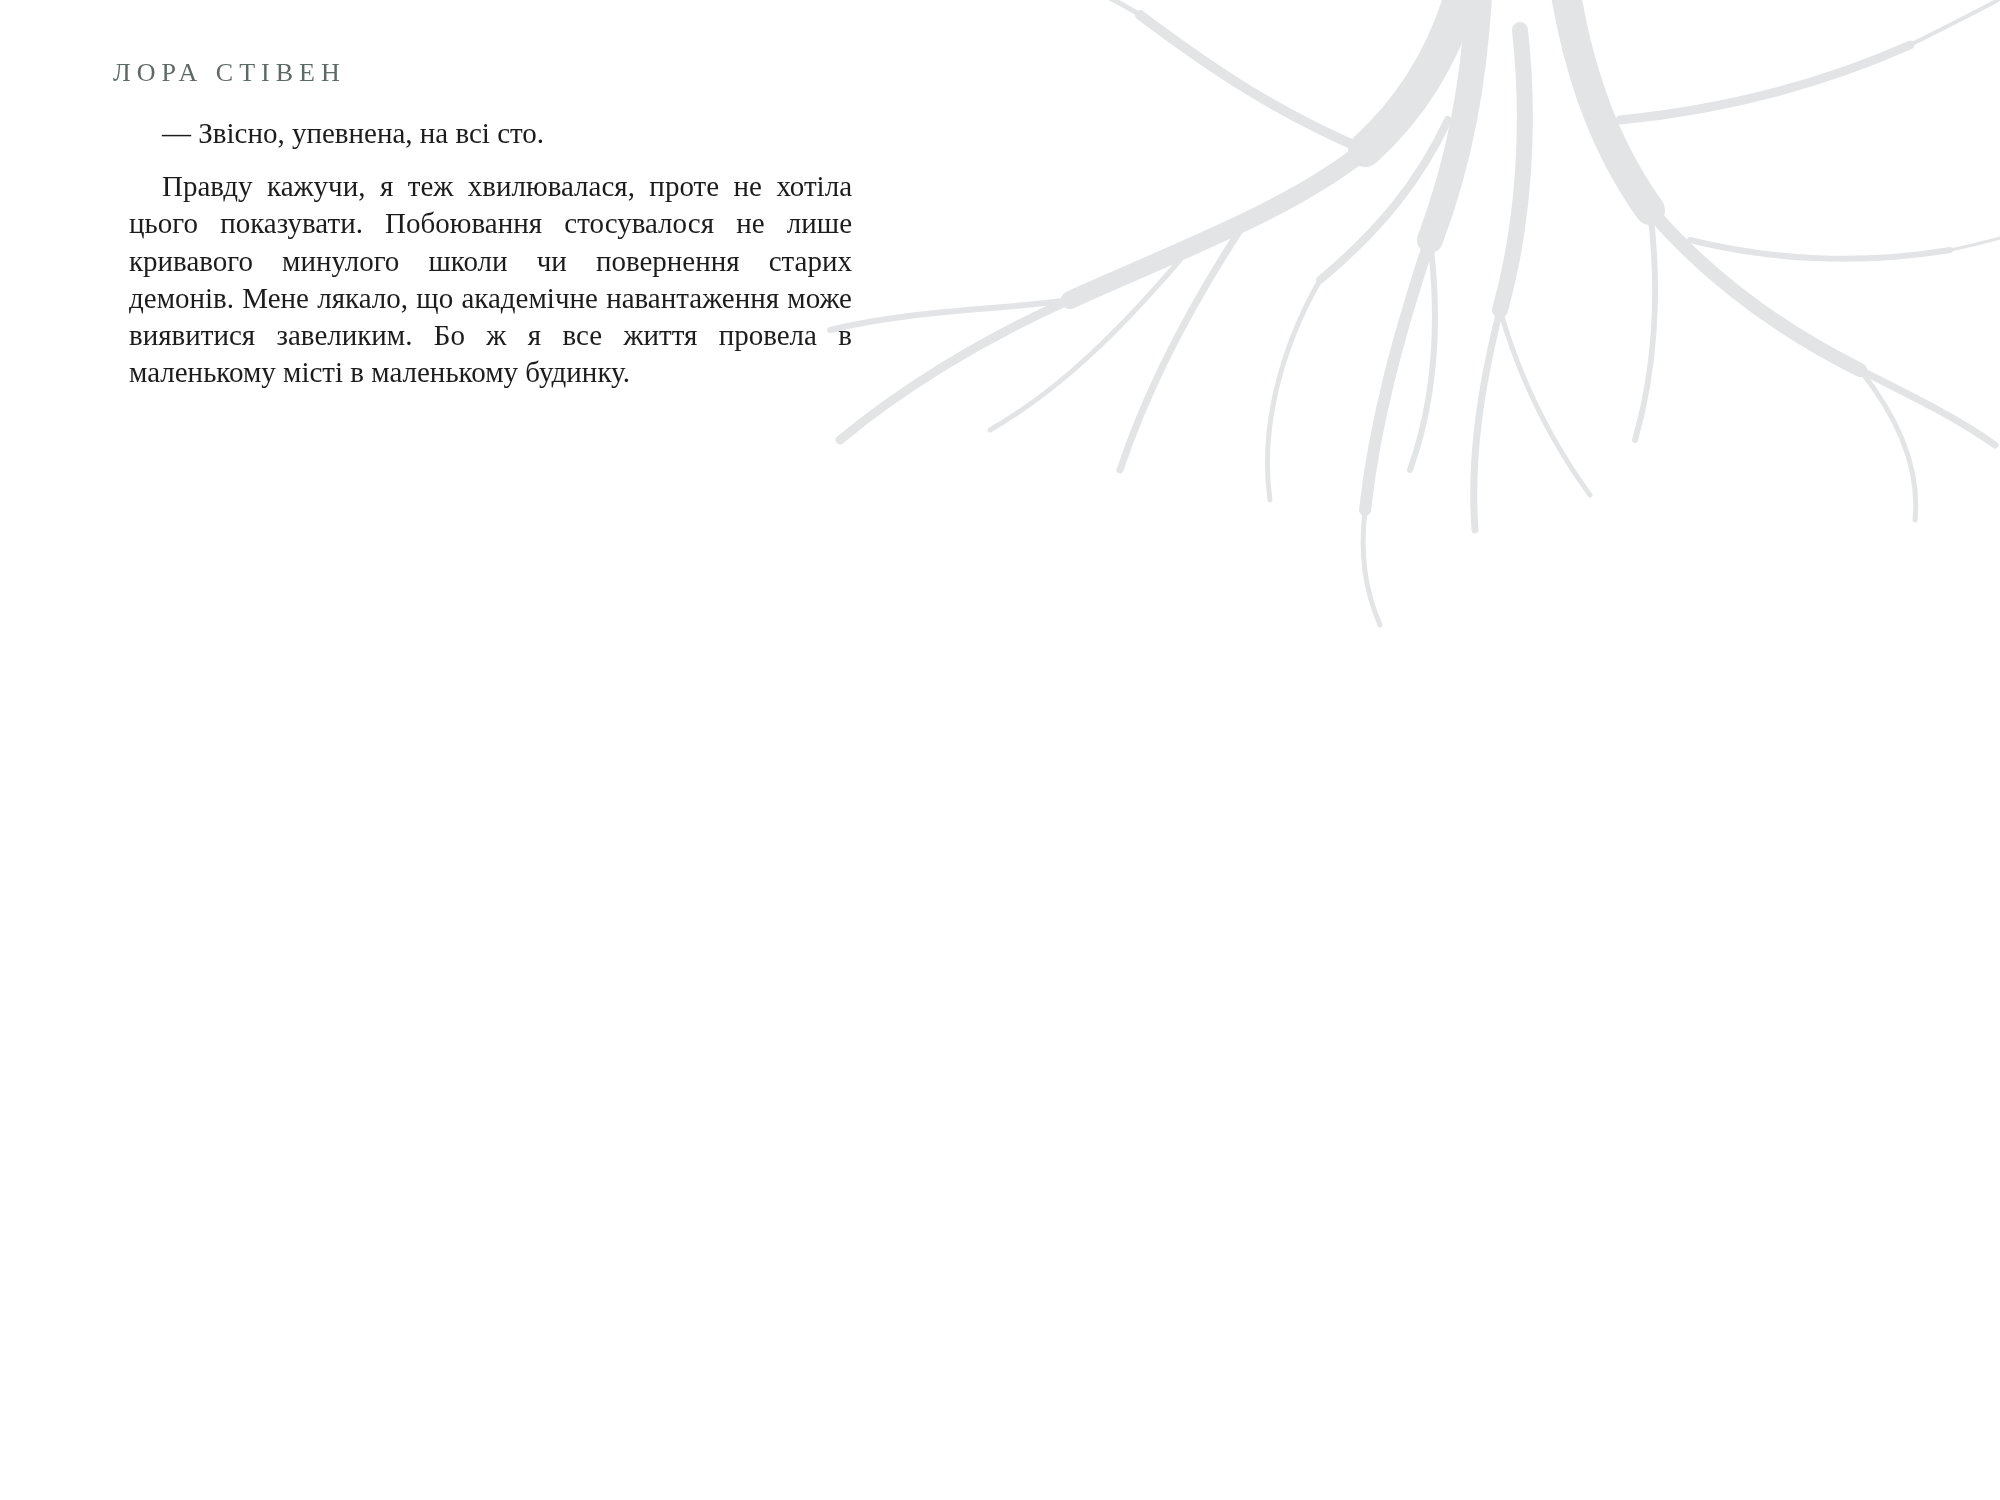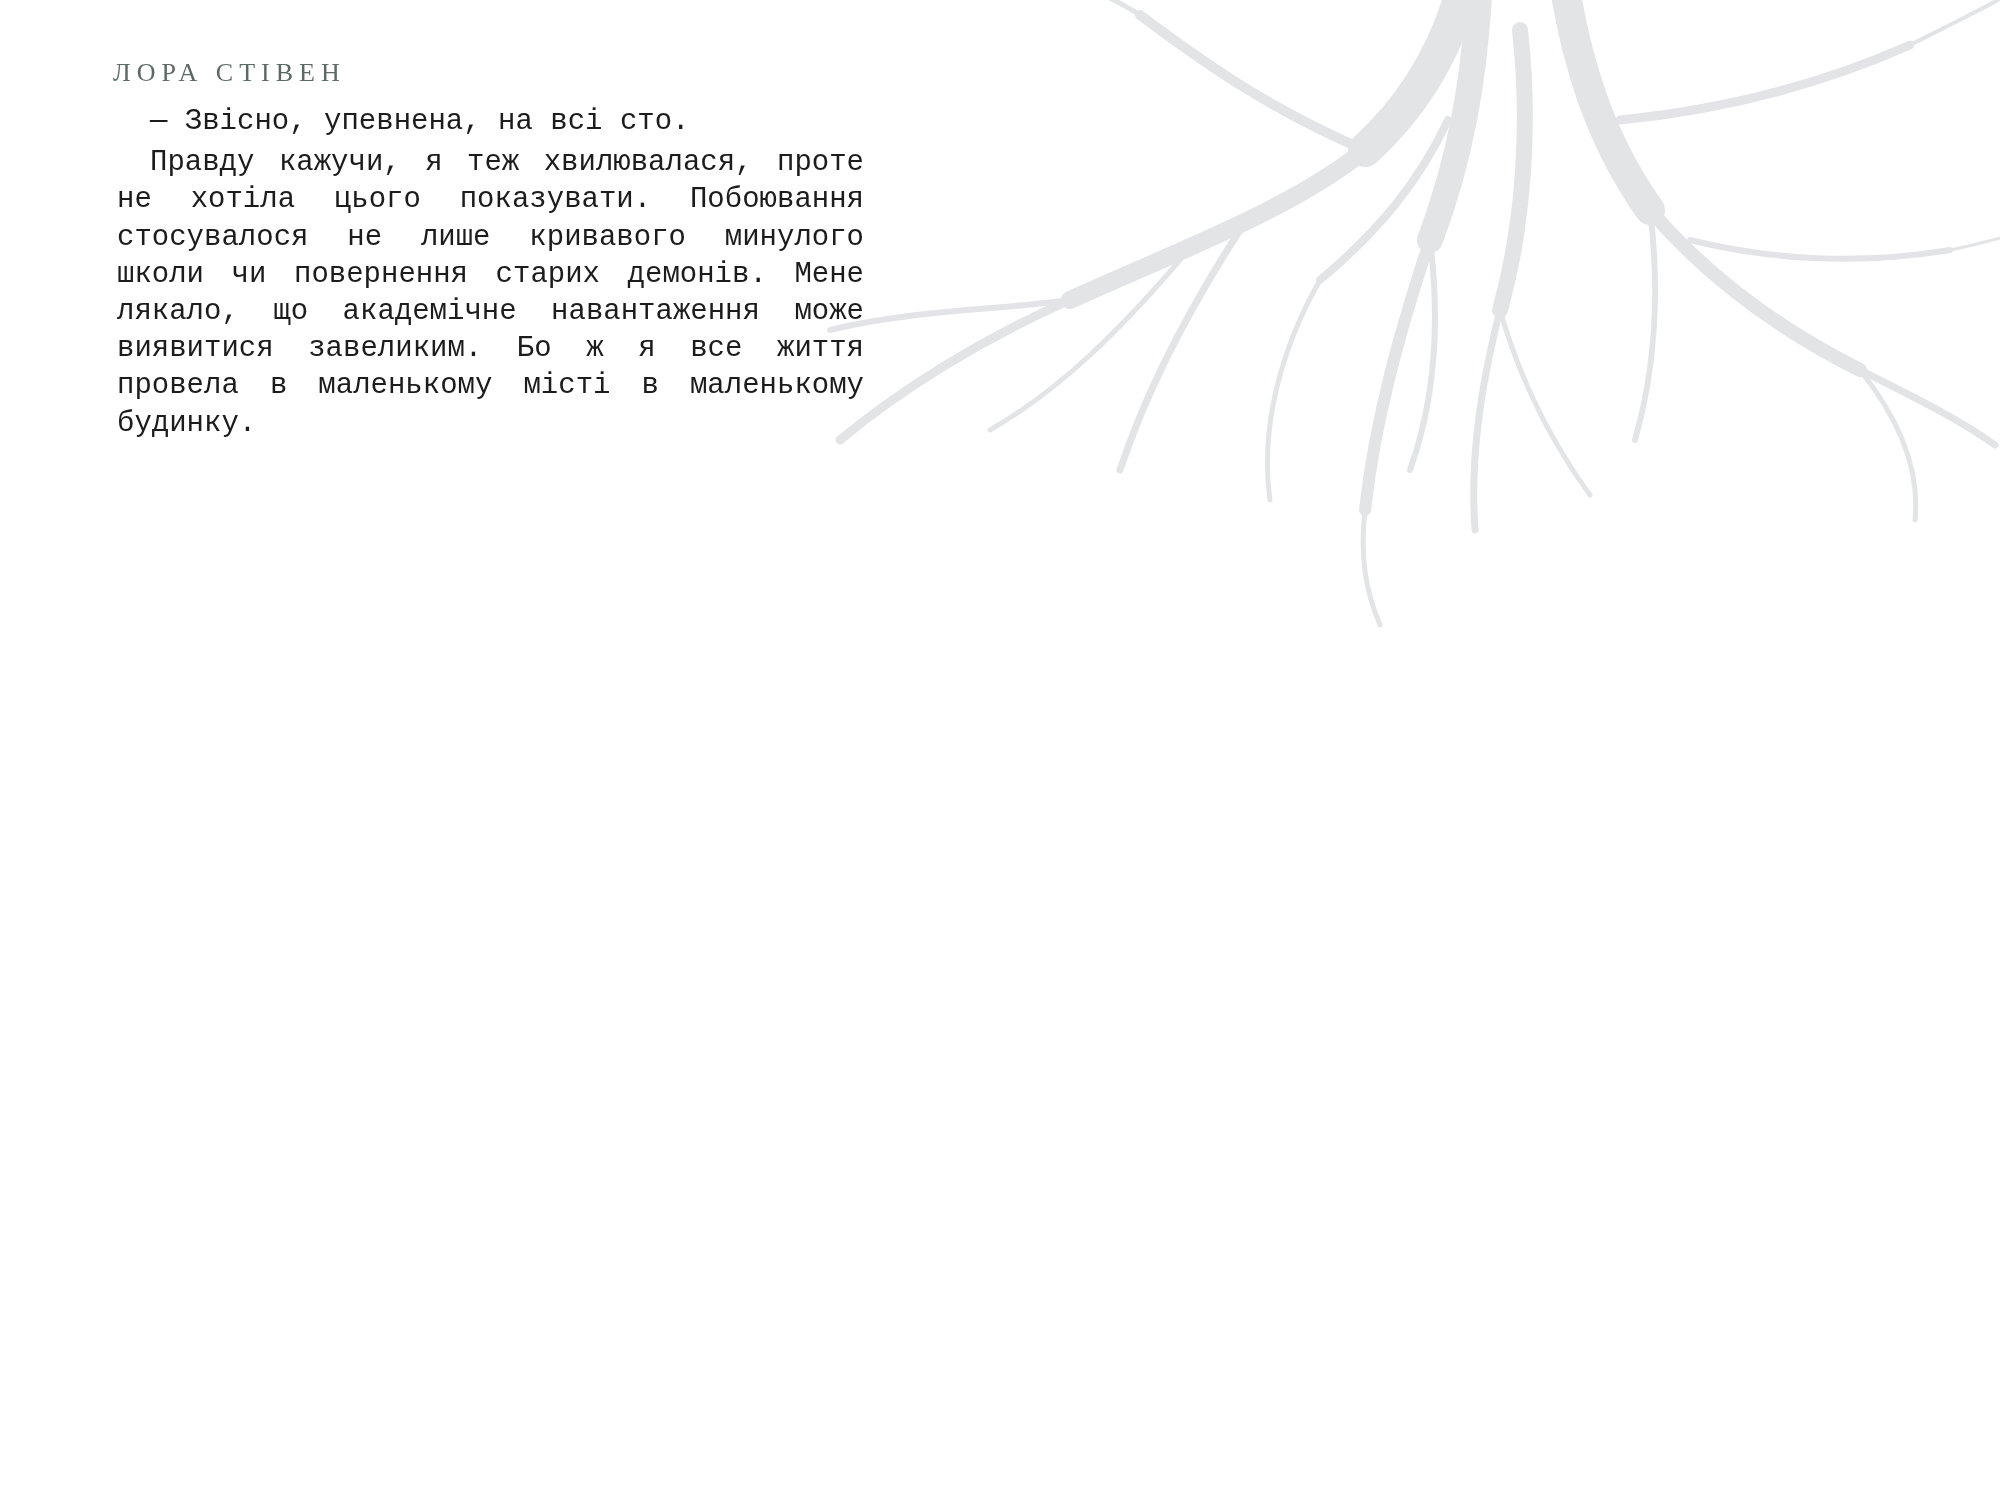--- a/index.html
+++ b/index.html
@@ -34,21 +34,21 @@
     margin-top:8px;
   }
 
   .text-block{
     position:absolute;
     font-size:29px;line-height:37.2px;
     color:var(--body-text);
     text-align:justify;
   }
   .left-text{left:113px;top:99px;width:755px;}
-  .para{margin:4px;text-indent:33px;font-family:Liberation Mono, monospace;}
+  .para{margin:16px;text-indent:33px;}
 </style>
 </head>
 <body>
 
 <div class="spread">
 
   <svg class="branches-svg" viewBox="0 0 1180 650" preserveAspectRatio="none" aria-hidden="true">
     <path d="M648 -30 C632 40, 600 100, 545 150" stroke-width="34"></path>
     <path d="M545 150 C470 210, 360 250, 250 300" stroke-width="18"></path>
     <path d="M250 300 C160 340, 80 390, 20 440" stroke-width="9"></path>

